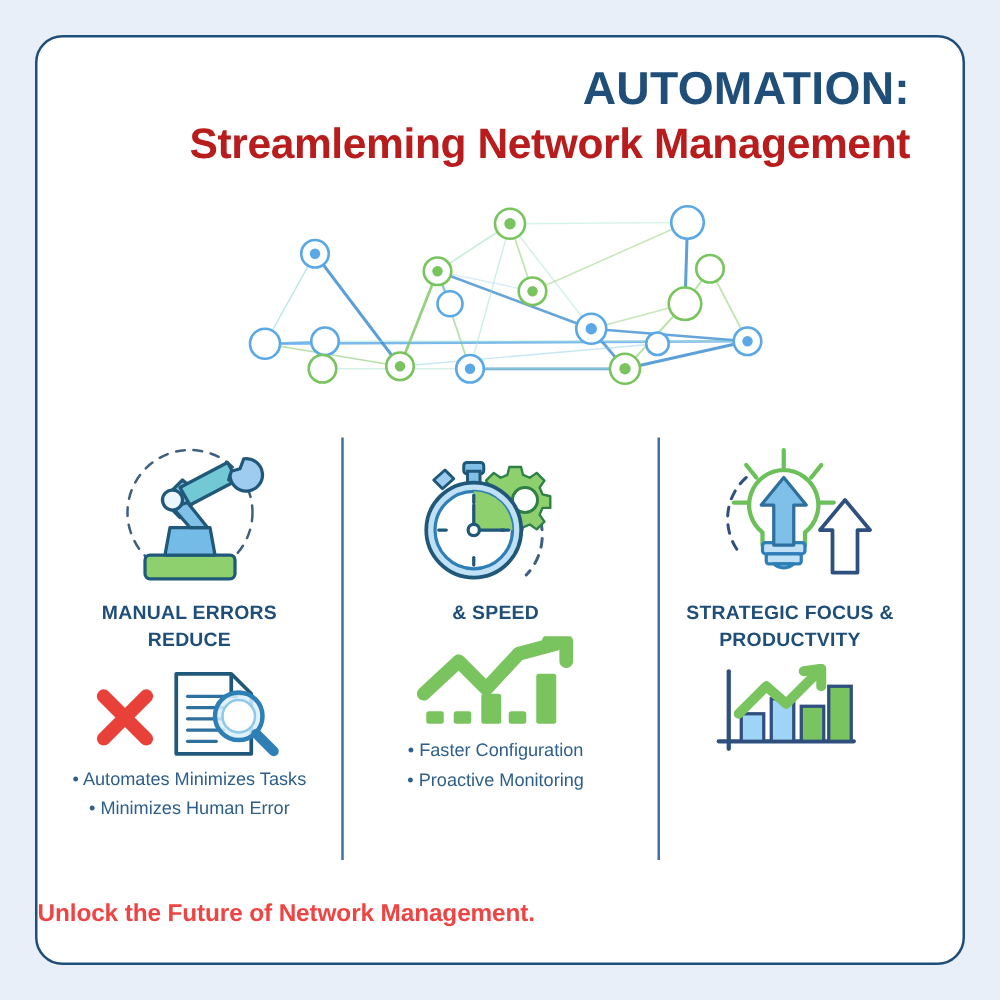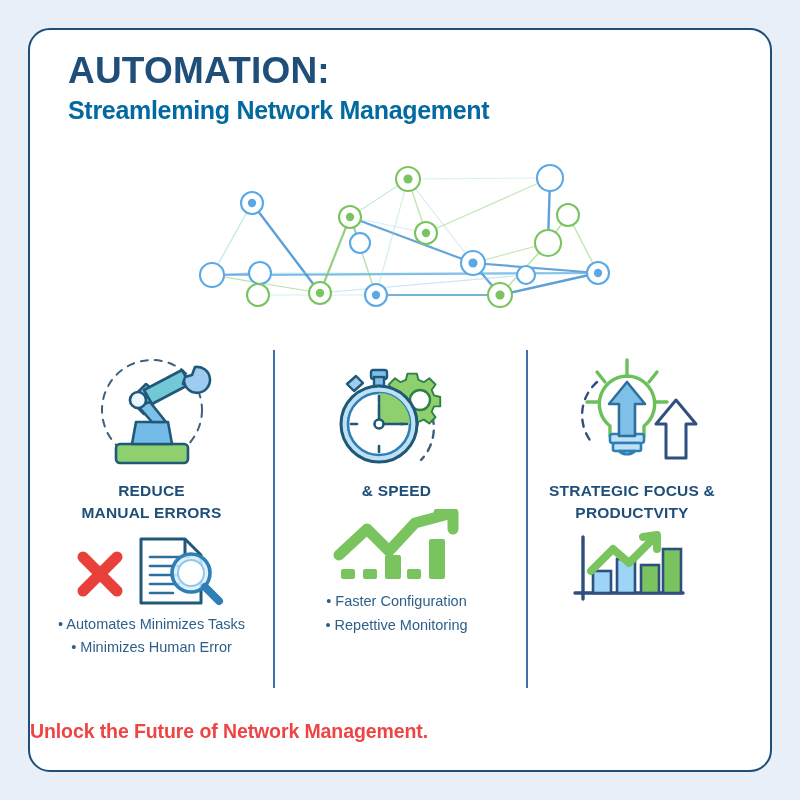--- a/index.html
+++ b/index.html
@@ -25,34 +25,35 @@
     box-sizing: border-box;
     overflow: hidden;
   }
 
   
   .title-block {
     position: absolute;
     left: 38px;
     top: 20px;
     width: 660px;
+    text-align: right;
   }
   .title-line1 {
     font-size: 37px;
     font-weight: bold;
     color: #1f4e79;
     letter-spacing: 0.2px;
     line-height: 1.15;
     margin: 0;
     white-space: nowrap;
   }
   .title-line2 {
-    font-size: 25px;
+    font-size: 34px;
     font-weight: bold;
-    color: #0369a1;
+    color: #b91c1c;
     letter-spacing: -0.3px;
     line-height: 1.2;
     margin: 2px 0 0 0;
     white-space: nowrap;
   }
 
   
   #network {
     position: absolute;
     left: 160px;
@@ -217,22 +218,22 @@
           <rect x="30" y="88" width="72" height="19" rx="4" fill="#8ed06e" stroke="#1f5878" stroke-width="2.6"></rect>
           <path d="M46 88 L50 66 L82 66 L86 88 Z" fill="#74bbe8" stroke="#1f5878" stroke-width="2.6" stroke-linejoin="round"></path>
           <path d="M44 44 L60 28 L74 40 L58 58 Z" fill="#7fc0e8" stroke="#1f5878" stroke-width="2.6" stroke-linejoin="round"></path>
           <path d="M52 50 L66 66 L80 66 L64 46 Z" fill="#7fc0e8" stroke="#1f5878" stroke-width="2.6" stroke-linejoin="round"></path>
           <path d="M58 34 L96 14 L104 28 L66 48 Z" fill="#72c8d4" stroke="#1f5878" stroke-width="2.6" stroke-linejoin="round"></path>
           <circle cx="52" cy="44" r="8" fill="#eaf6fd" stroke="#1f5878" stroke-width="2.6"></circle>
           <path d="M98 24 a13 13 0 1 0 11 -13 l-3 8 -7 2 -2 7 z" fill="#9ecbf0" stroke="#1f5878" stroke-width="2.6" stroke-linejoin="round"></path>
         </svg>
       </div>
       <div class="col-heading">
+        <div>MANUAL ERRORS</div>
         <div>REDUCE</div>
-        <div>MANUAL ERRORS</div>
       </div>
       <div class="icon-bottom">
         <svg width="170" height="74" viewBox="0 0 170 74">
           <g stroke="#e8413a" stroke-width="11" stroke-linecap="round">
             <line x1="16" y1="24" x2="50" y2="58"></line>
             <line x1="50" y1="24" x2="16" y2="58"></line>
           </g>
           <path d="M74 6 L118 6 L134 22 L134 70 L74 70 Z" fill="#ffffff" stroke="#1f5878" stroke-width="3" stroke-linejoin="round"></path>
           <path d="M118 6 L118 22 L134 22" fill="none" stroke="#1f5878" stroke-width="3" stroke-linejoin="round"></path>
           <g stroke="#2e6f9e" stroke-width="2.6" stroke-linecap="round">
@@ -289,21 +290,21 @@
             <rect x="58" y="46" width="16" height="24" rx="2"></rect>
             <rect x="80" y="60" width="14" height="10" rx="2"></rect>
             <rect x="102" y="30" width="16" height="40" rx="2"></rect>
           </g>
           <path d="M12 46 L40 20 L62 42 L88 14 L118 6" fill="none" stroke="#7ac45f" stroke-width="11" stroke-linecap="round" stroke-linejoin="round"></path>
           <path d="M112 4 L126 4 L126 20" fill="none" stroke="#7ac45f" stroke-width="11" stroke-linecap="round" stroke-linejoin="round"></path>
         </svg>
       </div>
       <div class="bullets">
         <div class="bullet-line">• Faster Configuration</div>
-        <div class="bullet-line">• Repettive Monitoring</div>
+        <div class="bullet-line">• Proactive Monitoring</div>
       </div>
     </div>
 
     <div class="col" id="col-3">
       <div class="icon-top">
         <svg width="150" height="116" viewBox="0 0 150 116">
           <path d="M40 26 a44 44 0 0 0 -4 62" fill="none" stroke="#2f4f7f" stroke-width="2.4" stroke-dasharray="7 7" stroke-linecap="round"></path>
           <g stroke="#6bc05a" stroke-width="3.4" stroke-linecap="round">
             <line x1="70" y1="4" x2="70" y2="18"></line>
             <line x1="40" y1="16" x2="48" y2="26"></line>

